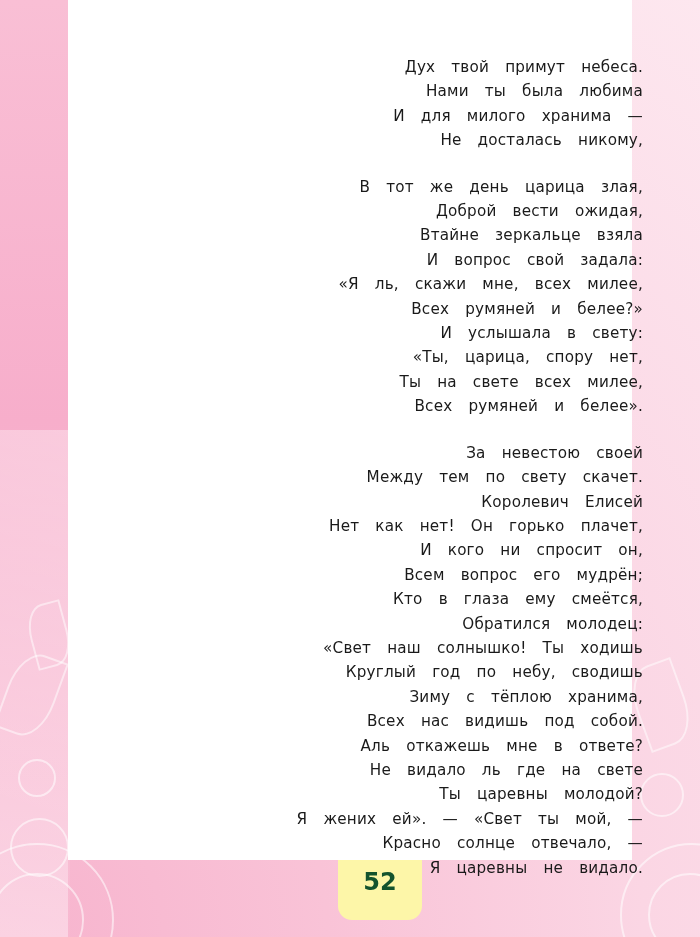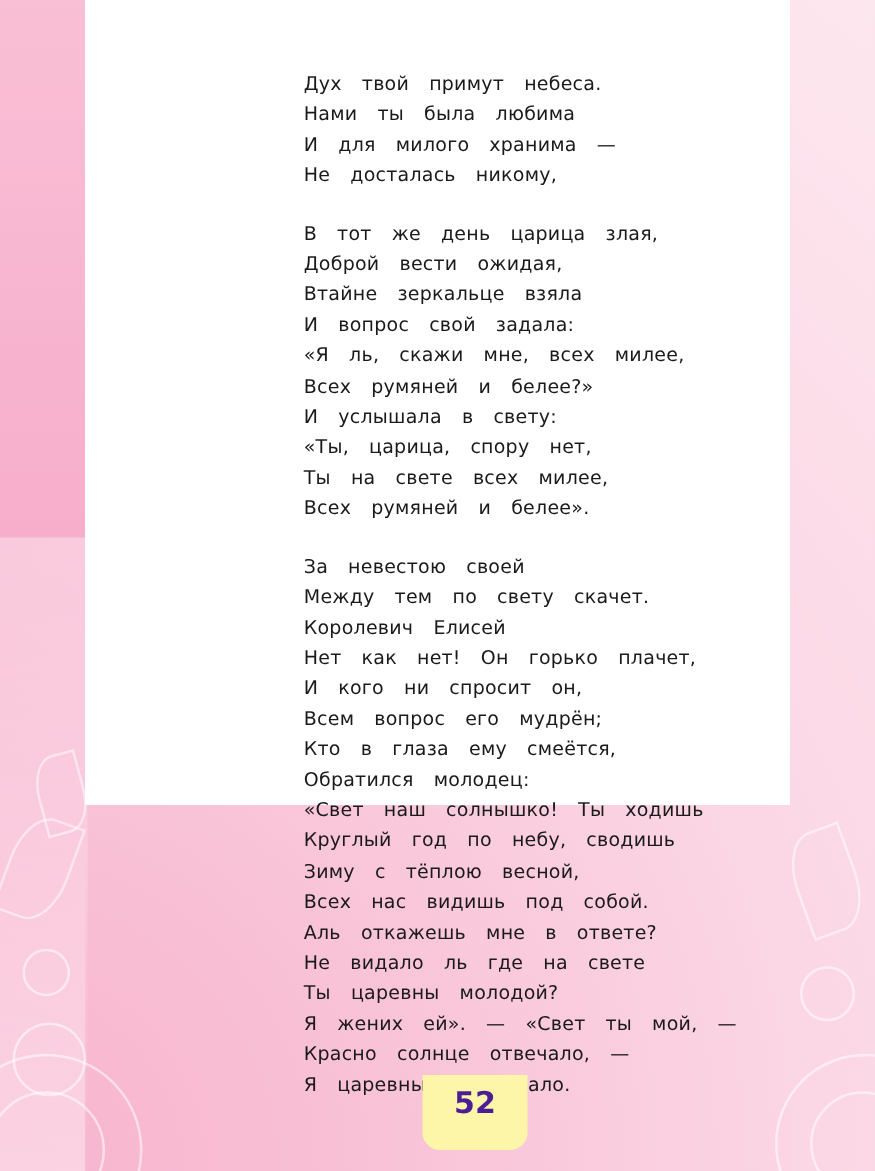--- a/index.html
+++ b/index.html
@@ -64,22 +64,23 @@
     width: 70px;
     height: 520px;
     background: linear-gradient(200deg, rgba(255,255,255,0.35), rgba(255,255,255,0));
   }
   
   .sheet {
     position: absolute;
     left: 68px;
     top: 0;
     width: 564px;
-    height: 644px;
+    height: 860px;
     background: #ffffff;
+    text-align: right;
   }
   .poem {
     position: absolute;
     left: 175px;
     top: 55px;
     width: 400px;
     color: #1a1a1a;
     font-size: 15.2px;
     line-height: 24.4px;
     letter-spacing: 0.2px;
@@ -99,21 +100,21 @@
     height: 60px;
     background: #fdf6a8;
     border-radius: 0 0 14px 14px;
     display: flex;
     align-items: center;
     justify-content: center;
   }
   .page-number {
     font-size: 24px;
     font-weight: bold;
-    color: #4c1d95;
+    color: #14532d;
     line-height: 1;
     padding-bottom: 16px;
   }
 </style>
 </head>
 <body>
 
 <div class="page">
   <div class="page-bg"></div>
   <div class="band-left"></div>
@@ -157,21 +158,21 @@
         <div class="line">За  невестою  своей</div>
         <div class="line">Между  тем  по  свету  скачет.</div>
         <div class="line">Королевич  Елисей</div>
         <div class="line">Нет  как  нет!  Он  горько  плачет,</div>
         <div class="line">И  кого  ни  спросит  он,</div>
         <div class="line">Всем  вопрос  его  мудрён;</div>
         <div class="line">Кто  в  глаза  ему  смеётся,</div>
         <div class="line">Обратился  молодец:</div>
         <div class="line">«Свет  наш  солнышко!  Ты  ходишь</div>
         <div class="line">Круглый  год  по  небу,  сводишь</div>
-        <div class="line">Зиму  с  тёплою  весной,</div>
+        <div class="line">Зиму  с  тёплою  хранима,</div>
         <div class="line">Всех  нас  видишь  под  собой.</div>
         <div class="line">Аль  откажешь  мне  в  ответе?</div>
         <div class="line">Не  видало  ль  где  на  свете</div>
         <div class="line">Ты  царевны  молодой?</div>
         <div class="line">Я  жених  ей».  —  «Свет  ты  мой,  —</div>
         <div class="line">Красно  солнце  отвечало,  —</div>
         <div class="line">Я  царевны  не  видало.</div>
       </div>
 
     </div>

